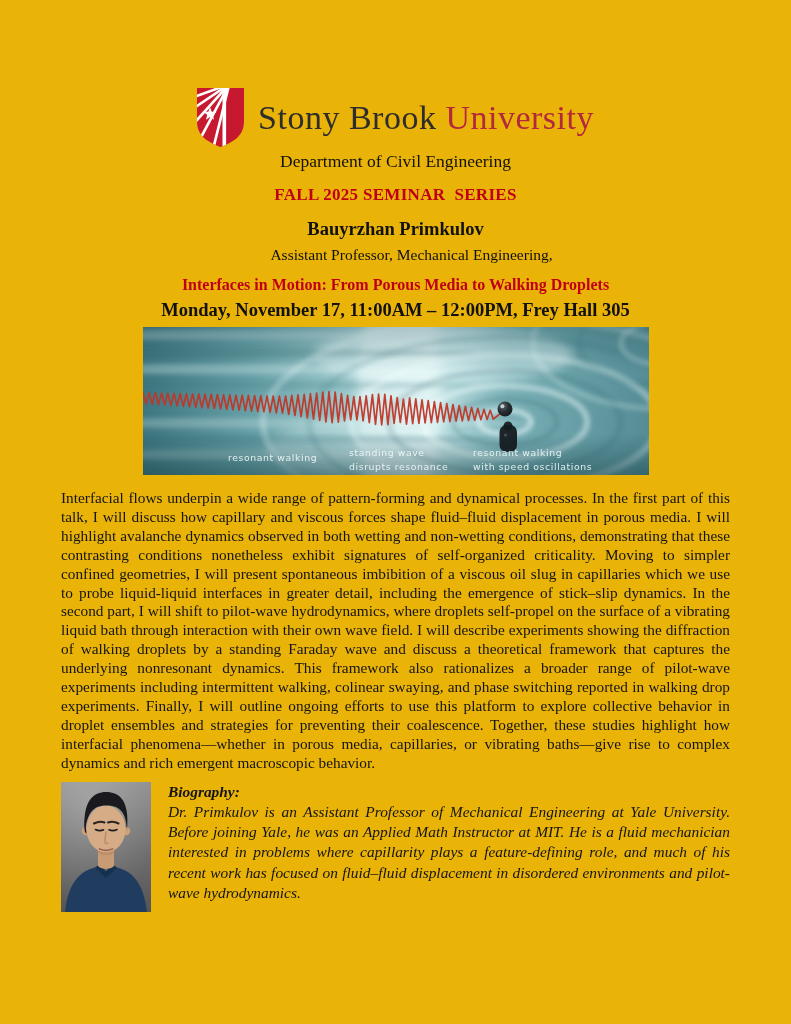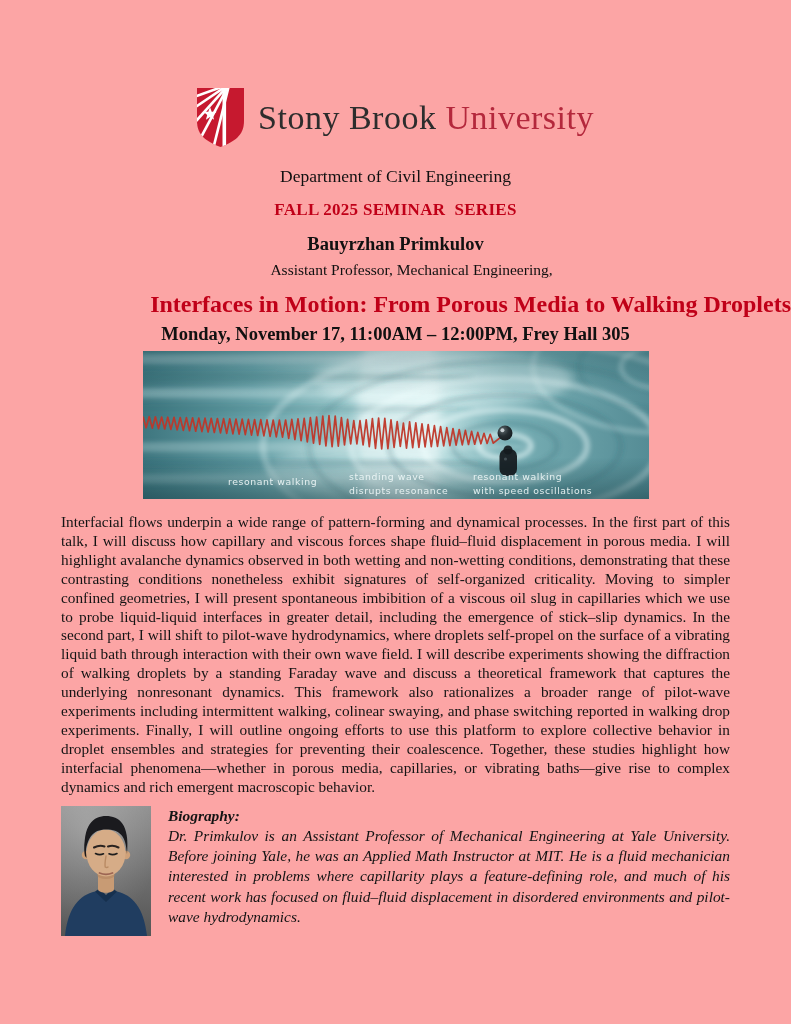--- a/index.html
+++ b/index.html
@@ -1,32 +1,32 @@
 <!DOCTYPE html>
 <html><head>
 <meta charset="utf-8">
 <style>
   html,body{margin:0;padding:0;background:#e8e8e8;}
   .page{
-    width:791px;height:1024px;margin:0 auto;background:#fca5a5;
+    width:791px;height:1024px;margin:0 auto;background:#eab308;
     font-family:"Liberation Serif","DejaVu Serif",serif;color:#1a1a1a;
     position:relative;overflow:hidden;
   }
   .masthead{text-align:center;padding-top:88px;}
   .logo{display:inline-flex;align-items:center;gap:14px;}
   .logo-shield{display:block;}
   .logo-text{font-size:34px;line-height:1;letter-spacing:0.5px;white-space:nowrap;}
   .logo-text .dark{color:#2d2d2d;}
   .logo-text .red{color:#b4283c;}
-  .dept{margin-top:15px;font-size:17.5px;color:#111;}
+  .dept{font-size:17.5px;color:#111;}
   .series{margin-top:13px;font-size:17px;font-weight:bold;color:#c00018;white-space:pre-wrap;letter-spacing:0.3px;}
   .speaker{margin-top:14px;font-size:18.5px;font-weight:bold;color:#111;}
   .affil{font-size:15.5px;line-height:18px;color:#111;}
   .affil.first{margin-top:6px;margin-left:32px;}
-  .talk-title{margin:12px 0 0 0;font-size:24px;font-weight:bold;color:#c00018;text-align:right;}
+  .talk-title{margin:12px 0 0 0;font-size:16px;font-weight:bold;color:#c00018;text-align:center;}
   .talk-when{margin-top:6px;font-size:18.5px;font-weight:bold;color:#111;text-align:center;}
   figure.wave{margin:6px auto 0 auto;width:506px;height:148px;padding:0;text-align:right;}
   figure.wave svg{display:block;width:506px;height:148px;}
   .fig-label{font-family:"DejaVu Sans","Liberation Sans",sans-serif;font-size:9.3px;fill:#eef7f7;letter-spacing:0.6px;opacity:0.92;}
   .abstract{
     width:669px;margin:14px auto 0 auto;font-size:15.3px;line-height:18.9px;
     text-align:justify;color:#141414;
   }
   .bio{width:669px;margin:9px auto 0 auto;display:flex;gap:17px;align-items:flex-start;font-style:italic;}
   .bio-photo{width:90px;height:130px;flex:0 0 90px;}

